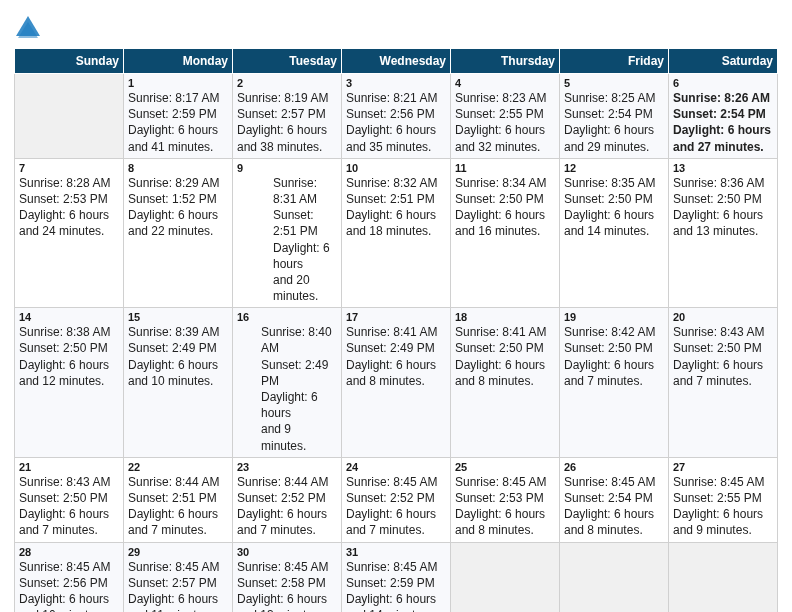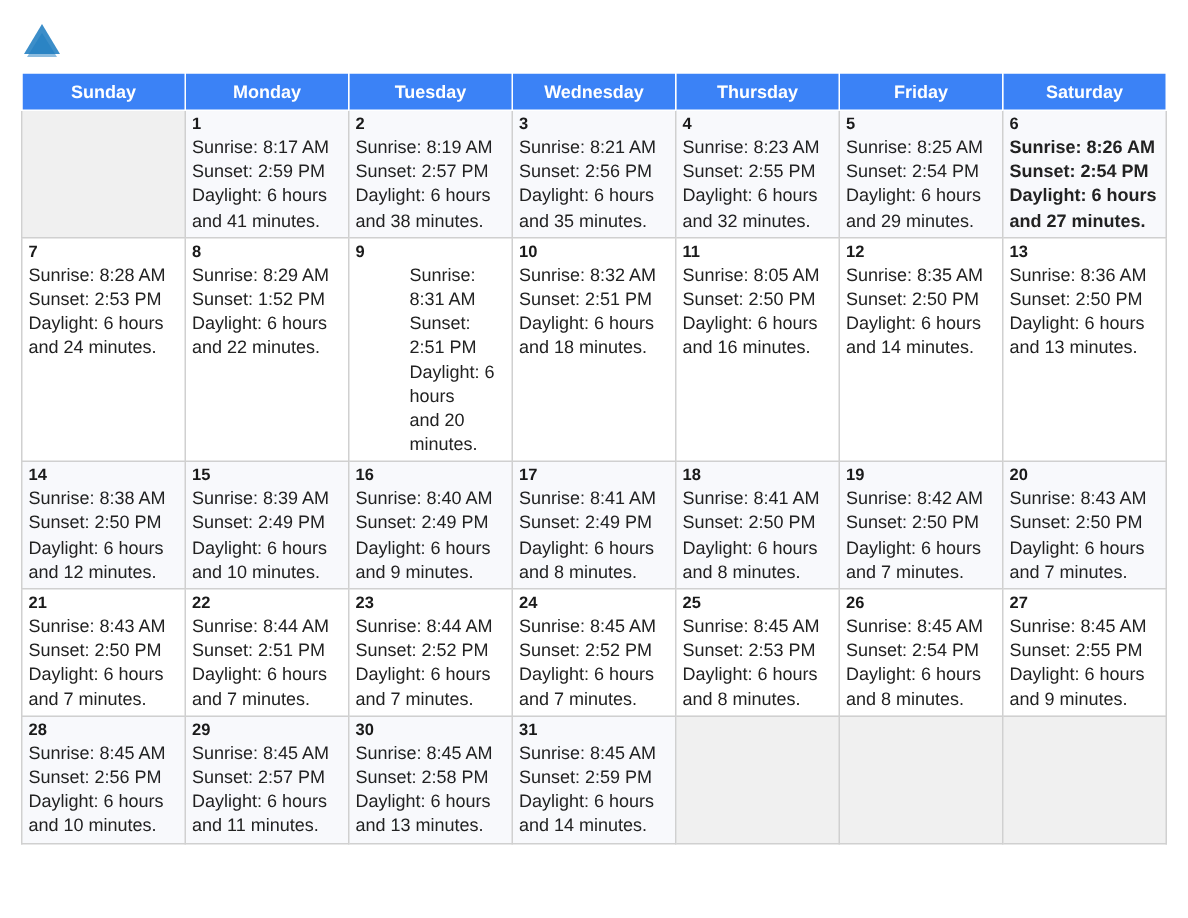--- a/index.html
+++ b/index.html
@@ -51,26 +51,26 @@
     .subtitle {
       font-size: 15px;
       color: #1a1a1a;
     }
     table {
       width: 100%;
       border-collapse: collapse;
       table-layout: fixed;
     }
     thead th {
-      background-color: #3b82f6;
+      background-color: #0c4a6e;
       color: #fff;
       font-size: 12px;
       font-weight: bold;
       padding: 5px 4px;
-      text-align: center;
+      text-align: right;
       border: 1px solid #fff;
     }
     tbody td {
       border: 1px solid #d0d0d0;
       vertical-align: top;
       padding: 3px 4px;
       font-size: 9.5px;
       color: #1a1a1a;
       height: 80px;
       width: 113px;
@@ -199,21 +199,21 @@
           </td>
           <td>
             <span class="day-num">10</span>
             <div class="day-info" style="white-space: pre-line;">Sunrise: 8:32 AM
 Sunset: 2:51 PM
 Daylight: 6 hours
 and 18 minutes.</div>
           </td>
           <td>
             <span class="day-num">11</span>
-            <div class="day-info" style="white-space: pre-line;">Sunrise: 8:05 AM
+            <div class="day-info" style="white-space: pre-line;">Sunrise: 8:34 AM
 Sunset: 2:50 PM
 Daylight: 6 hours
 and 16 minutes.</div>
           </td>
           <td>
             <span class="day-num">12</span>
             <div class="day-info" style="white-space: pre-line;">Sunrise: 8:35 AM
 Sunset: 2:50 PM
 Daylight: 6 hours
 and 14 minutes.</div>
@@ -236,21 +236,21 @@
           </td>
           <td>
             <span class="day-num">15</span>
             <div class="day-info" style="white-space: pre-line;">Sunrise: 8:39 AM
 Sunset: 2:49 PM
 Daylight: 6 hours
 and 10 minutes.</div>
           </td>
           <td>
             <span class="day-num">16</span>
-            <div class="day-info" style="white-space: pre-line;">Sunrise: 8:40 AM
+            <div class="day-info" style="white-space: pre-line; margin-left: 24px;">Sunrise: 8:40 AM
 Sunset: 2:49 PM
 Daylight: 6 hours
 and 9 minutes.</div>
           </td>
           <td>
             <span class="day-num">17</span>
             <div class="day-info" style="white-space: pre-line;">Sunrise: 8:41 AM
 Sunset: 2:49 PM
 Daylight: 6 hours
 and 8 minutes.</div>

